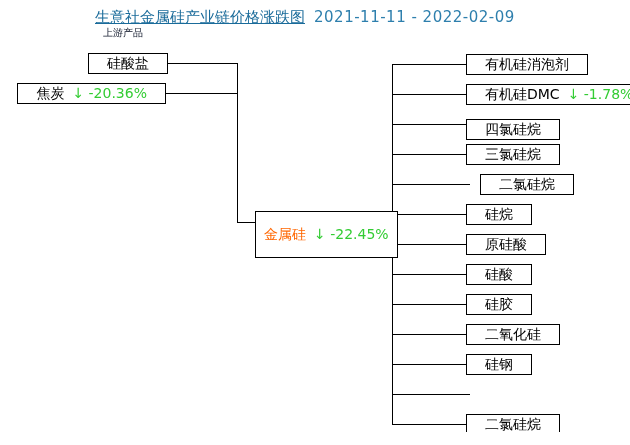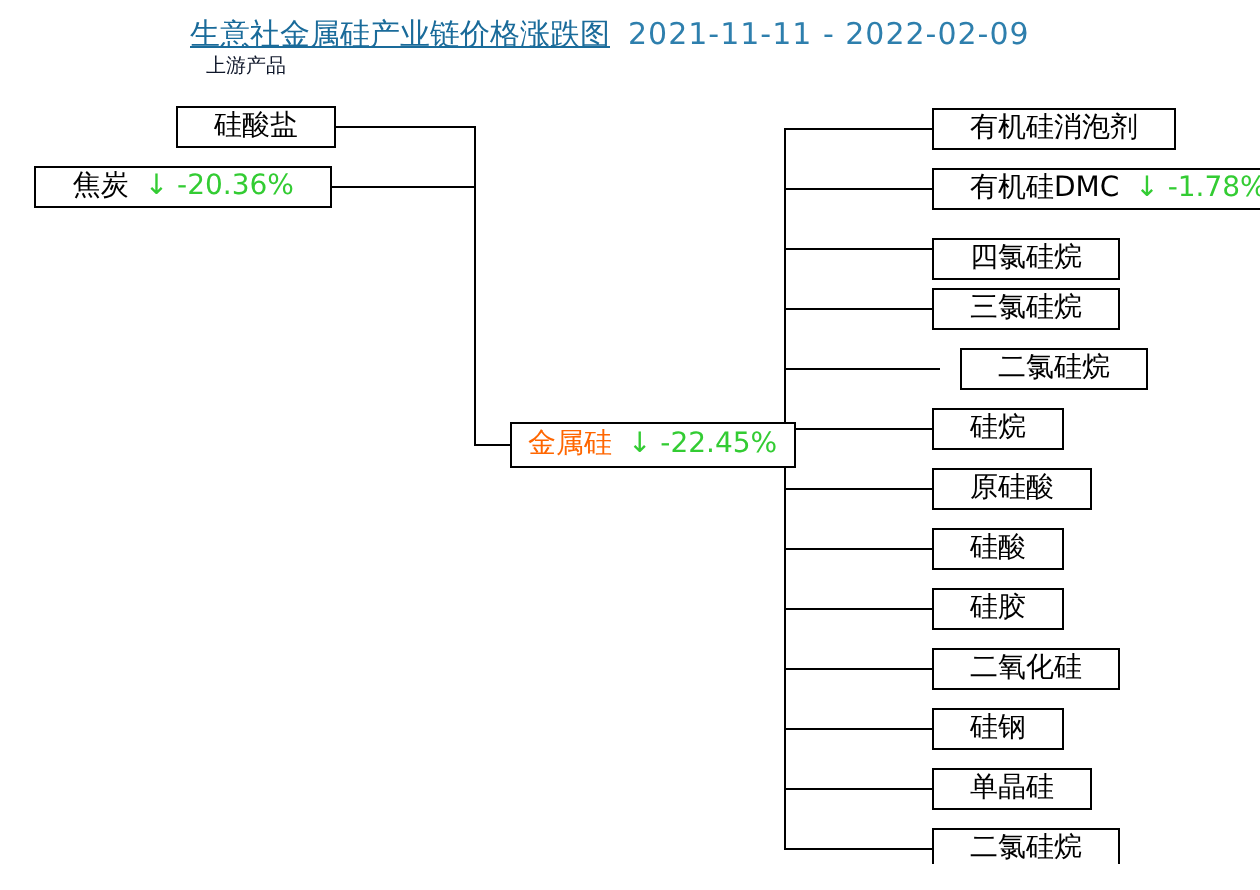--- a/index.html
+++ b/index.html
@@ -50,21 +50,21 @@
     line-height: 19px;
     height: 19px;
     padding: 0 18px;
     white-space: nowrap;
     color: #000000;
     cursor: pointer;
   }
   .node.center-node {
     line-height: 21px;
     height: 21px;
-    padding: 0 8px;
+    padding: 12px 8px;
   }
   .center-node .lbl { color: var(--orange, #ff6600); }
   .chg { color: var(--green, #33cc33); }
   .chg:not(:empty) { margin-left: 8px; }
 
   .hline, .vline {
     position: absolute;
     z-index: 1;
     background: var(--line-black, #000000);
   }
@@ -139,20 +139,17 @@
   </div>
   <div class="node" style="left:466px;top:294px">
     <span class="lbl">硅胶</span><span class="chg"></span>
   </div>
   <div class="node" style="left:466px;top:324px">
     <span class="lbl">二氧化硅</span><span class="chg"></span>
   </div>
   <div class="node" style="left:466px;top:354px">
     <span class="lbl">硅钢</span><span class="chg"></span>
   </div>
-  <div class="node" style="left:466px;top:384px">
-    <span class="lbl">单晶硅</span><span class="chg"></span>
-  </div>
   <div class="node" style="left:466px;top:414px">
     <span class="lbl">二氯硅烷</span><span class="chg"></span>
   </div>
 
 </div>
 
 </body></html>

